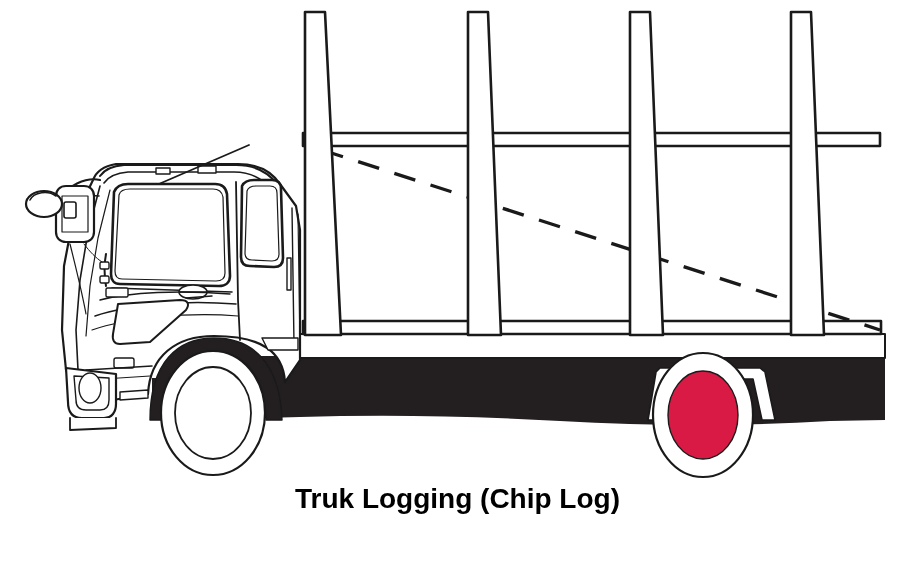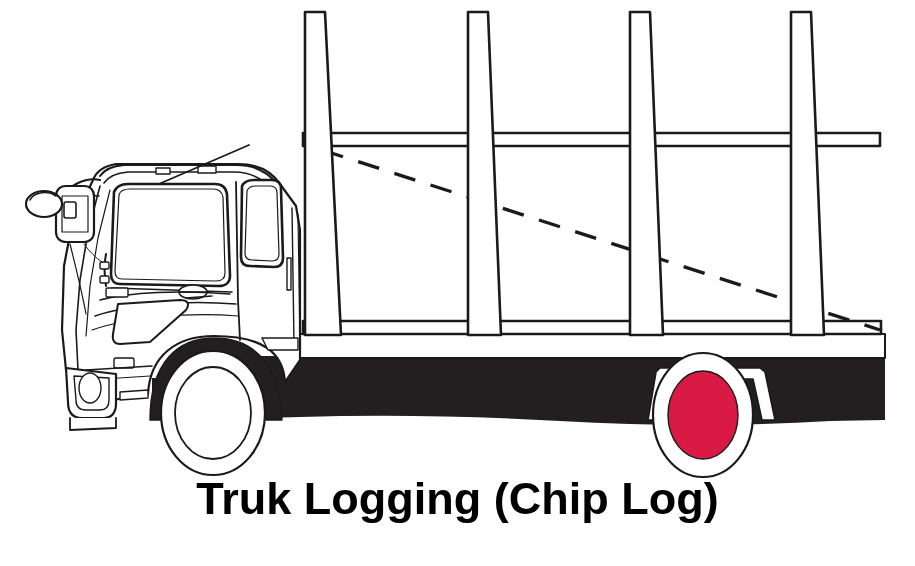--- a/index.html
+++ b/index.html
@@ -33,21 +33,21 @@
     left: 0;
     top: 478px;
     width: 915px;
     text-align: center;
     pointer-events: none;
   }
   .caption-text {
     display: inline-block;
     font-family: "Liberation Sans", sans-serif;
     font-weight: bold;
-    font-size: 45px;
+    font-size: 28px;
     line-height: 42px;
     letter-spacing: 0px;
     color: #000000;
     white-space: nowrap;
   }
 </style>
 </head>
 <body>
 
 <div id="illustration-root">

